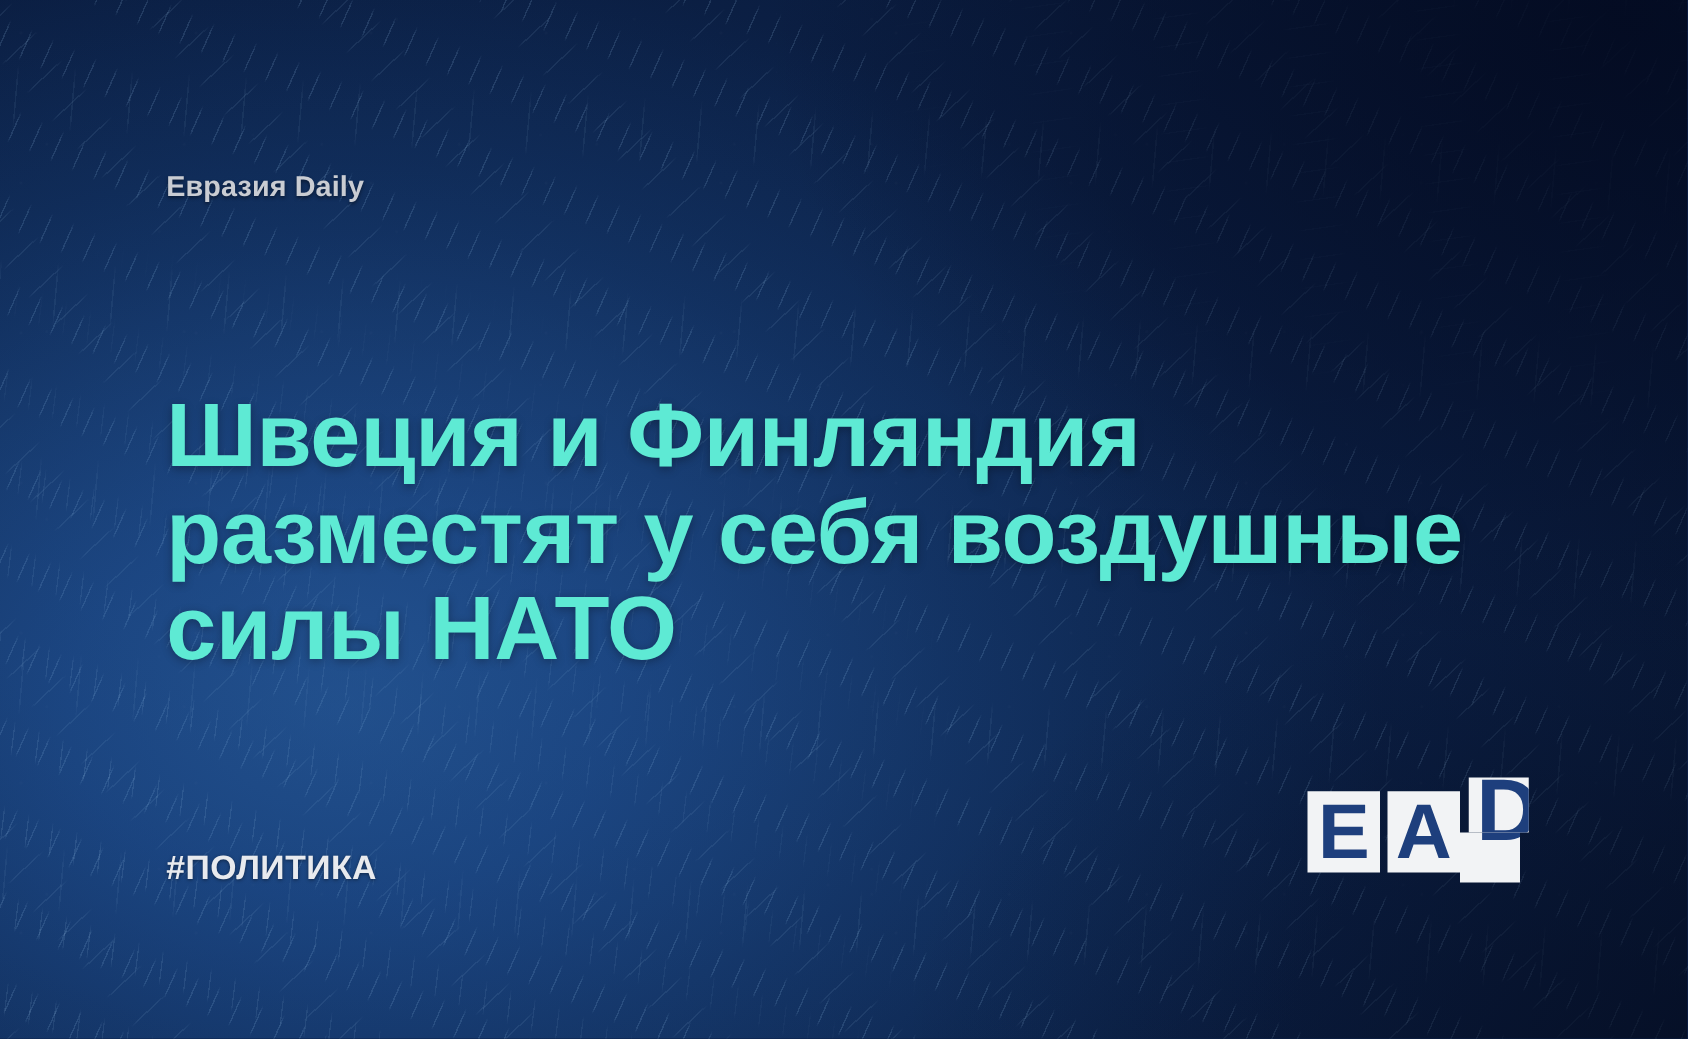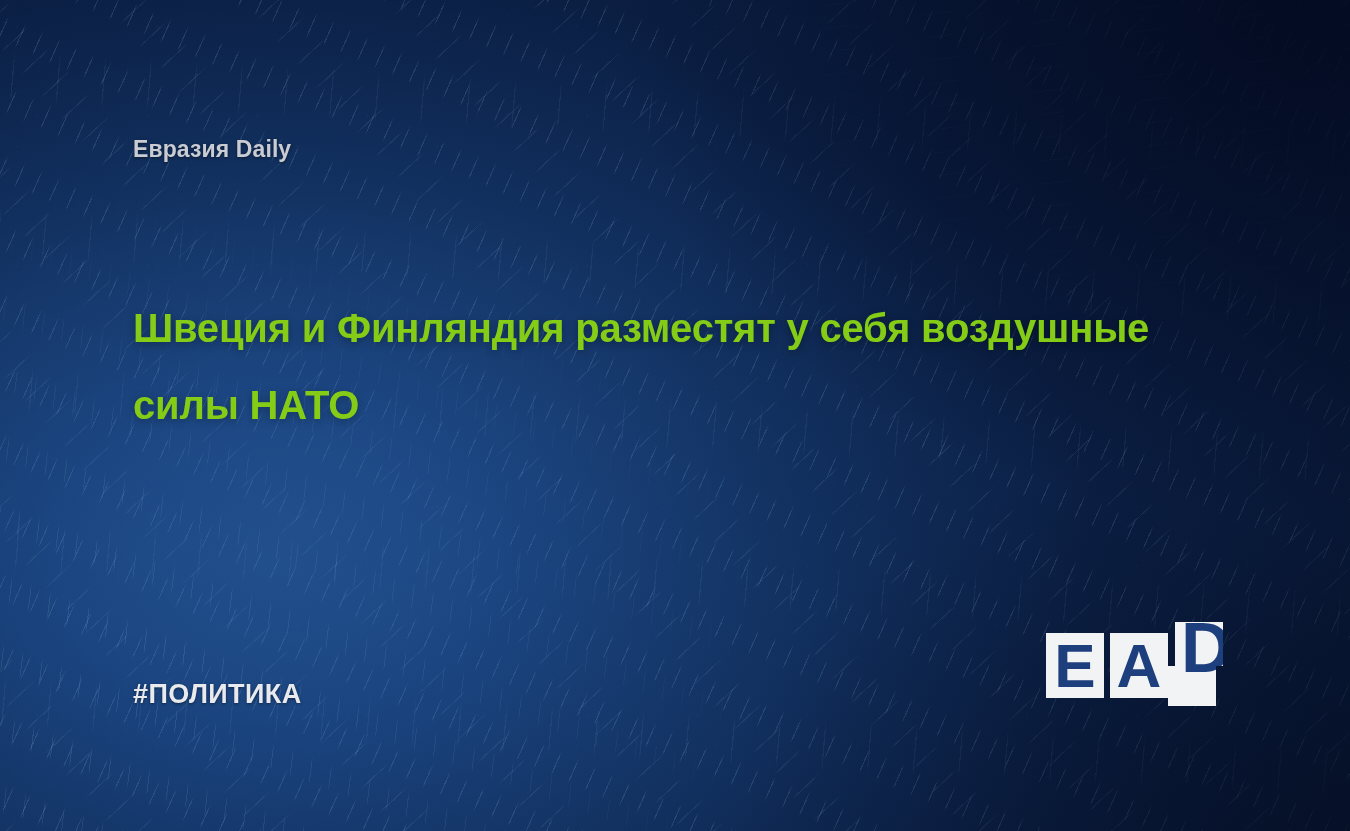--- a/index.html
+++ b/index.html
@@ -173,24 +173,24 @@
     color: #c9ccd2;
     text-shadow: 0 1px 3px rgba(0,0,0,.45);
     white-space: nowrap;
   }
 
   .headline {
     position: absolute;
     left: 133px;
     top: 263px;
     width: 1075px;
-    font-size: 40px;
+    font-size: 72px;
     line-height: 77px;
     font-weight: bold;
-    color: #84cc16;
+    color: #5eead4;
     letter-spacing: -0.2px;
     text-shadow: 0 2px 8px rgba(0,0,0,.30);
   }
 
   .hashtag {
     position: absolute;
     left: 133px;
     top: 679px;
     font-size: 27px;
     font-weight: bold;

